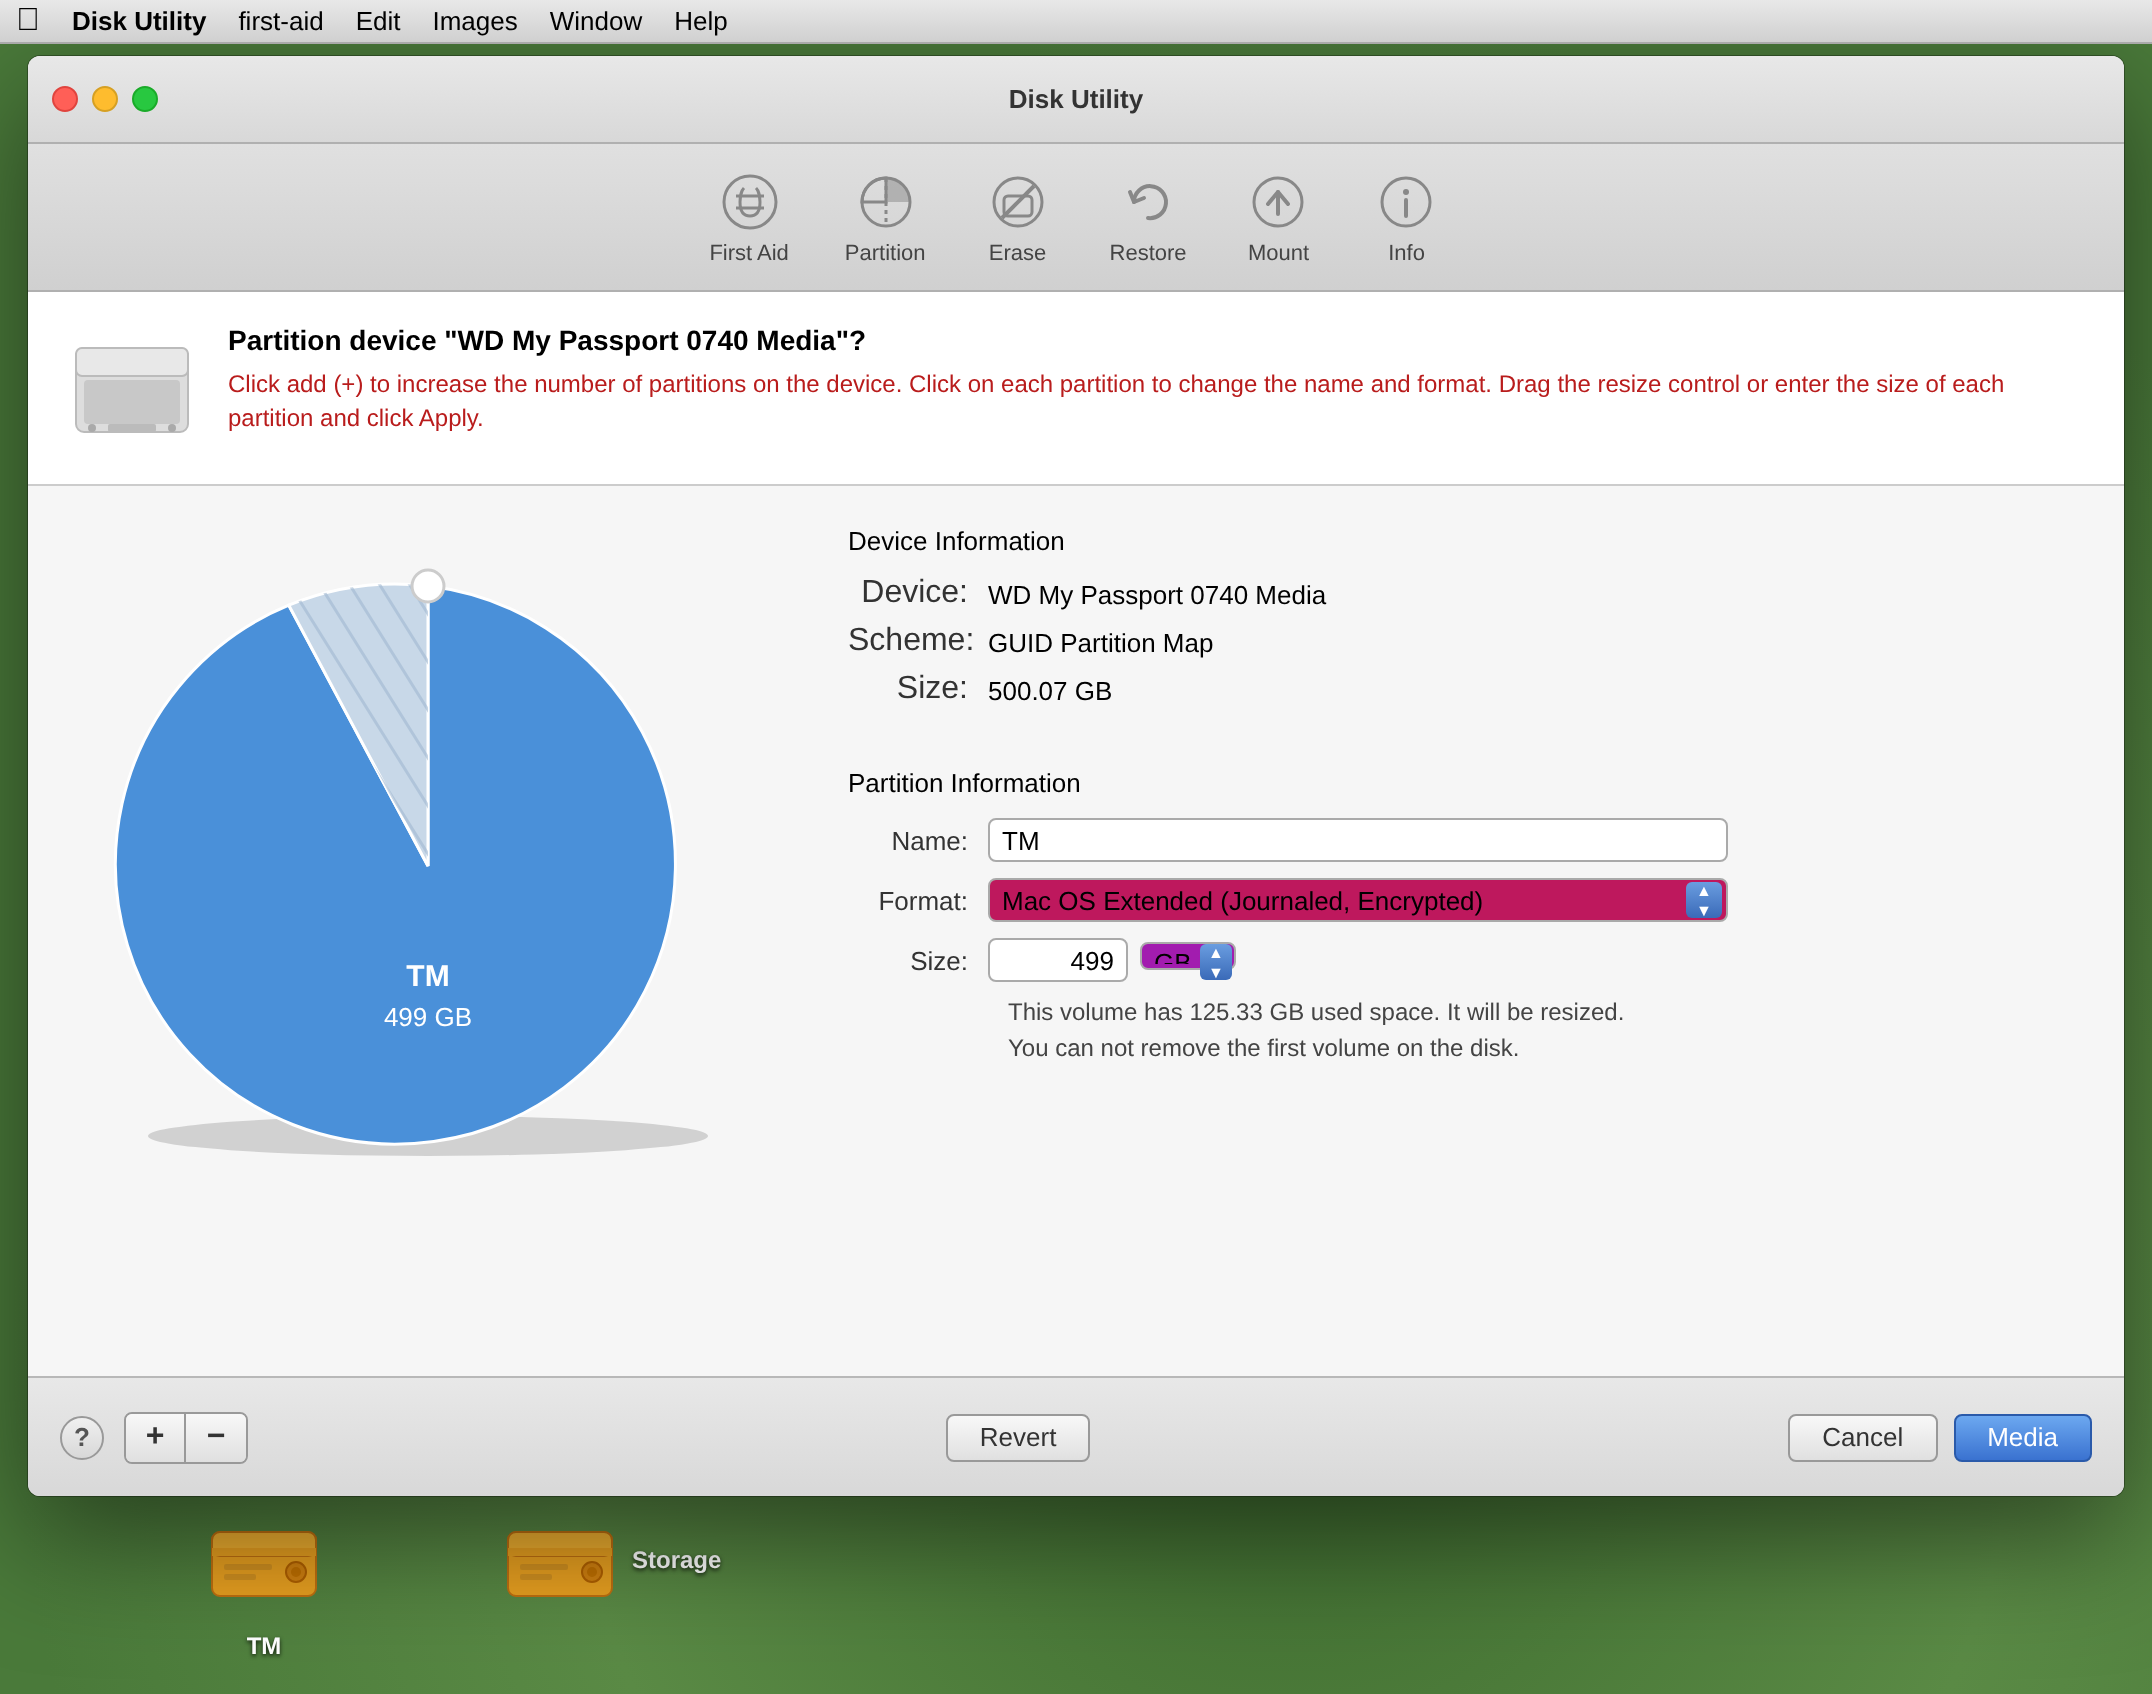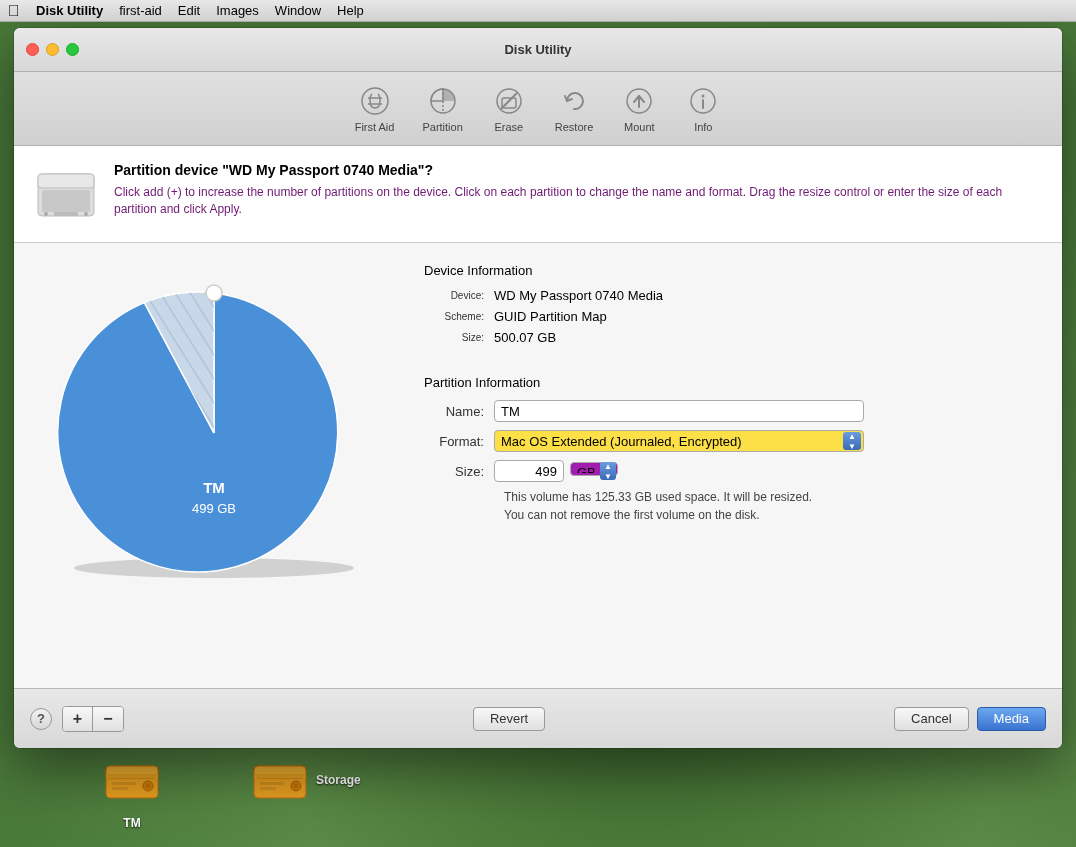--- a/index.html
+++ b/index.html
@@ -177,21 +177,21 @@
       height: 64px;
       flex-shrink: 0;
     }
     .partition-header-text h2 {
       font-size: 14px;
       font-weight: bold;
       margin-bottom: 6px;
     }
     .partition-header-text p {
       font-size: 12px;
-      color: #701a75;
+      color: #b91c1c;
       line-height: 1.4;
     }
 
     
     .main-panel {
       flex: 1;
       display: flex;
       align-items: flex-start;
       padding: 20px;
       gap: 30px;
@@ -220,21 +220,21 @@
       margin-bottom: 10px;
     }
     .info-row {
       display: flex;
       align-items: center;
       margin-bottom: 6px;
     }
     .info-label {
       width: 70px;
       text-align: right;
-      font-size: 10px;
+      font-size: 16px;
       color: #333;
       padding-right: 10px;
     }
     .info-value {
       font-size: 13px;
       color: #000;
     }
 
     .partition-info-row {
       display: flex;
@@ -264,21 +264,21 @@
       position: relative;
       width: 370px;
     }
     .format-select {
       width: 100%;
       height: 22px;
       border: 1px solid #aaa;
       border-radius: 4px;
       padding: 2px 24px 2px 6px;
       font-size: 13px;
-      background: #fde047;
+      background: #be185d;
       appearance: none;
       -webkit-appearance: none;
       outline: none;
       cursor: pointer;
     }
     .select-arrows {
       position: absolute;
       right: 3px;
       top: 50%;
       transform: translateY(-50%);
@@ -290,21 +290,21 @@
       height: 18px;
       align-items: center;
       justify-content: center;
       gap: 1px;
       color: white;
       font-size: 8px;
     }
 
     .size-row {
       display: flex;
-      align-items: center;
+      align-items: flex-end;
       gap: 6px;
     }
     .size-input {
       width: 70px;
       height: 22px;
       border: 1px solid #aaa;
       border-radius: 4px;
       padding: 2px 6px;
       font-size: 13px;
       background: white;

